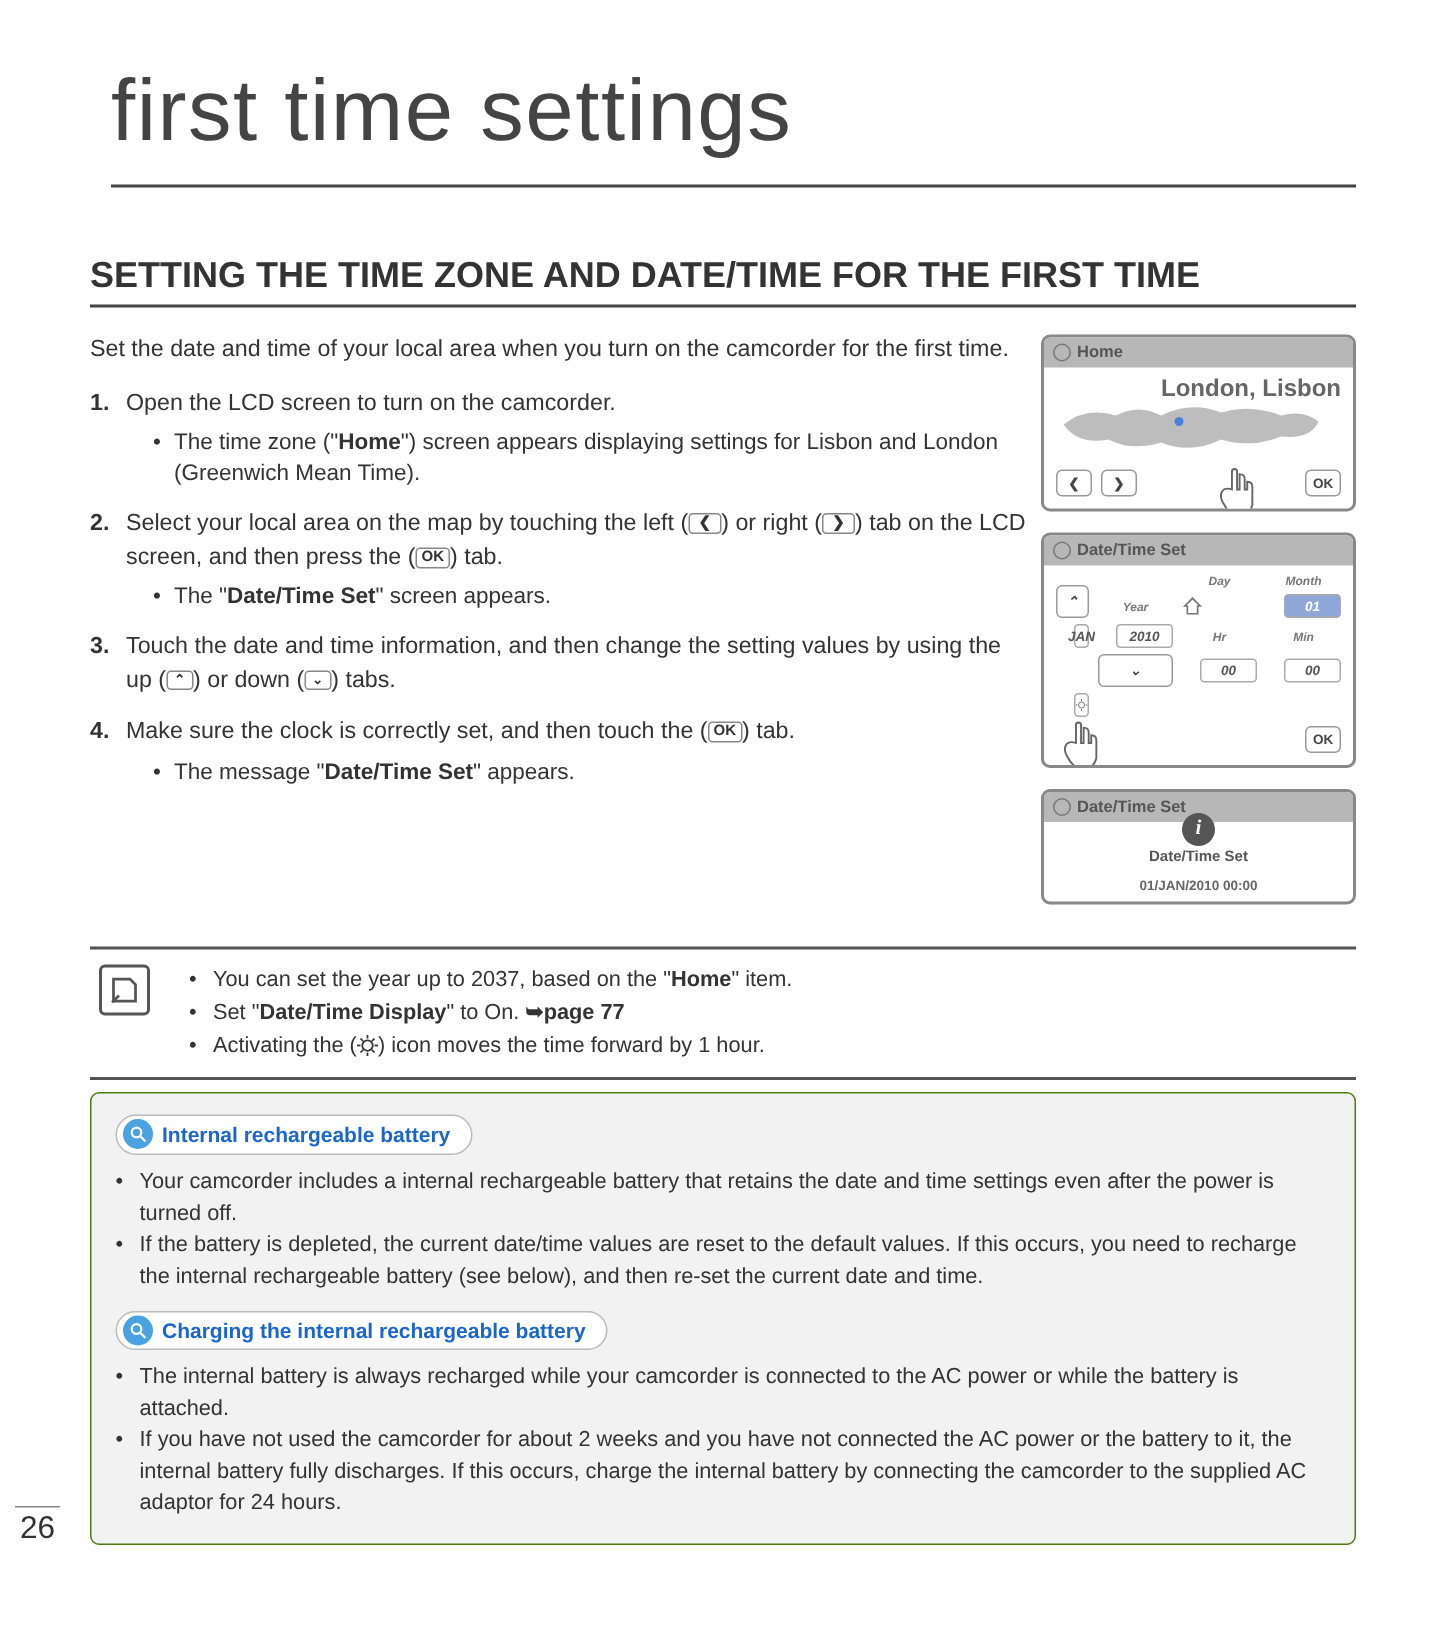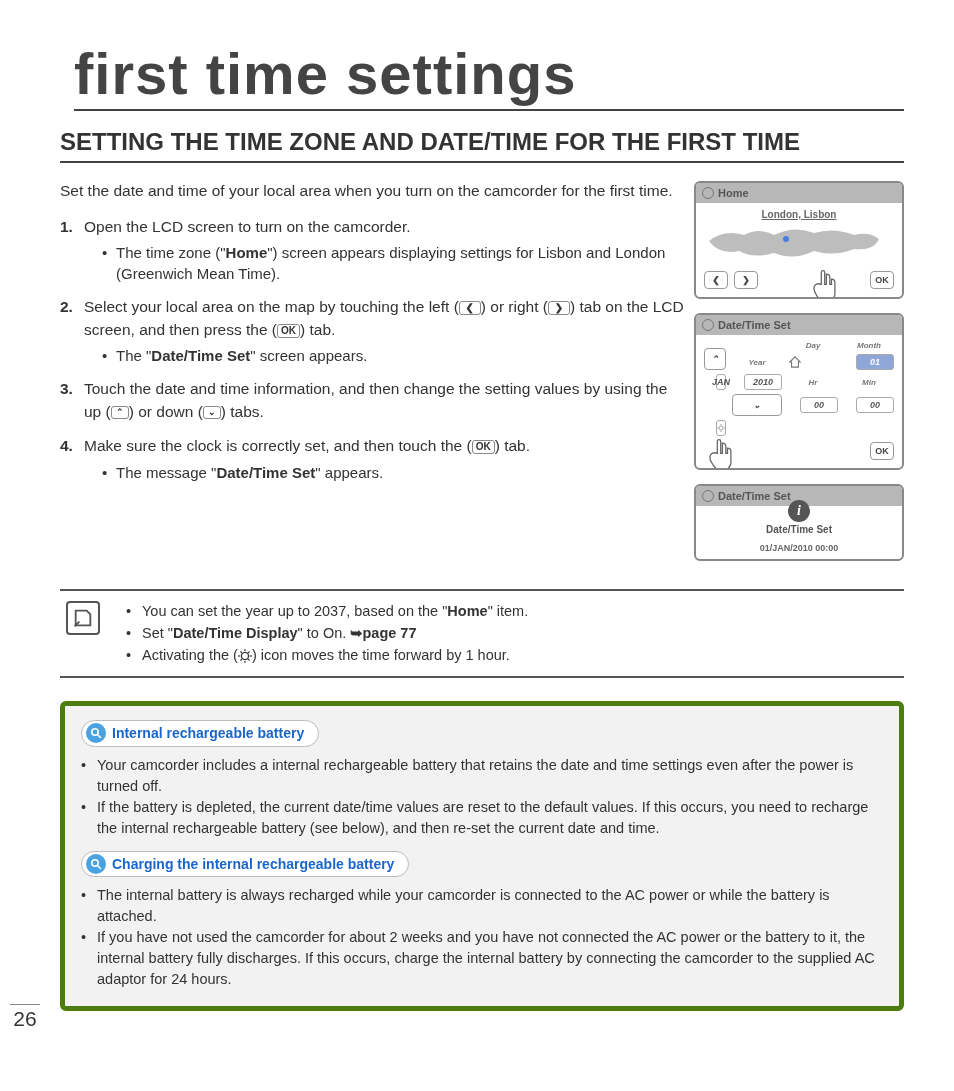--- a/index.html
+++ b/index.html
@@ -7,27 +7,27 @@
     font-family: Arial, Helvetica, sans-serif;
     color: #333;
     background: #fff;
     width: 954px;
     height: 1091px;
     position: relative;
     padding: 40px 50px 30px 60px;
   }
   .page-title {
     font-size: 58px;
-    font-weight: 700;
+    font-weight: 400;
     font-family: "Helvetica Neue", Arial, sans-serif;
     letter-spacing: 1px;
     color: #444;
     border-bottom: 2px solid #444;
-    padding-bottom: 2px;
-    margin-bottom: 16px;
+    padding-bottom: 16px;
+    margin-bottom: 44px;
     margin-left: 14px;
   }
   .section-title {
     font-size: 24px;
     font-weight: bold;
     color: #333;
     border-bottom: 2px solid #444;
     padding-bottom: 4px;
     margin-bottom: 18px;
     line-height: 1.25;
@@ -61,21 +61,21 @@
     background:#b7b7b7; color:#555; font-size:11px; font-weight:bold;
     padding:4px 6px; display:flex; align-items:center; gap:4px;
   }
   .gear {
     width:12px;height:12px;border:1.5px solid #777;border-radius:50%;
     position:relative; display:inline-block;
   }
   .screen-body { padding:6px 8px 8px; font-size:10px; color:#555;}
   .map-area { position:relative; height:56px; margin-bottom:6px;}
   .map-svg { position:absolute; left:0; right:0; bottom:0; height:44px; }
-  .map-label { position:absolute; top:0; left:0; right:0; text-align:center; font-weight:bold; font-size:10px; color:#666;text-decoration:underline;}
+  .map-label { position:absolute; top:0; left:0; right:0; text-align:right; font-weight:bold; font-size:16px; color:#666;}
   .btn-row { display:flex; justify-content:flex-end; gap:6px; align-items:center;}
   .btn {
     border:1px solid #999; border-radius:4px; background:#fff;
     font-size:9px; font-weight:bold; color:#444; height:18px; min-width:24px;
     display:inline-flex; align-items:center; justify-content:center; padding:0 4px;
   }
   .btn.tall { height:22px; min-width:20px;}
   .hand {
     position:absolute; width:34px; height:34px; pointer-events:none;
   }
@@ -100,22 +100,22 @@
     width:34px;height:34px;border:2px solid #555;border-radius:4px;
     display:flex;align-items:center;justify-content:center; color:#555;flex-shrink:0;
   }
   .note-row ul { list-style:none; }
   .note-row ul li { position:relative; padding-left:16px; font-size:14.5px; line-height:1.5; color:#333;}
   .note-row ul li::before { content:"•"; position:absolute; left:0;}
   .dst-icon { display:inline-flex; vertical-align:middle;}
 
   
   .panel {
-    background:#f2f2f2; border:5px solid #4d7c0f; border-radius:6px;
-    padding:14px 16px 16px; margin-top:23px; font-size:14.5px; line-height:1.45; color:#333;
+    background:#f2f2f2; border:1px solid #4d7c0f; border-radius:6px;
+    padding:14px 16px 16px; margin-top:8px; font-size:14.5px; line-height:1.45; color:#333;
   }
   .pill {
     display:inline-flex; align-items:center; gap:6px;
     background:#fff; border:1px solid #bbb; border-radius:14px;
     padding:2px 14px 2px 4px; margin-bottom:8px;
   }
   .pill .lens {
     width:20px;height:20px;border-radius:50%;background:#4aa3e0;
     display:flex;align-items:center;justify-content:center;color:#fff;font-weight:bold;
   }

